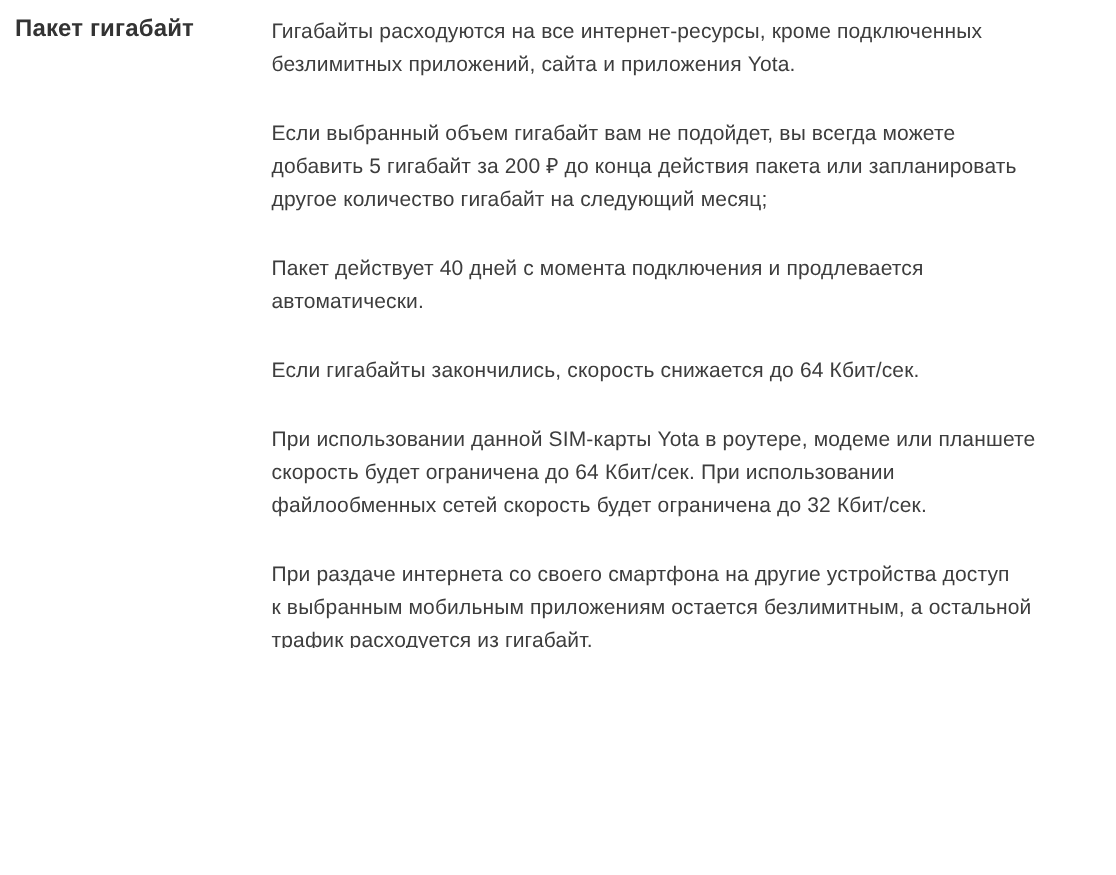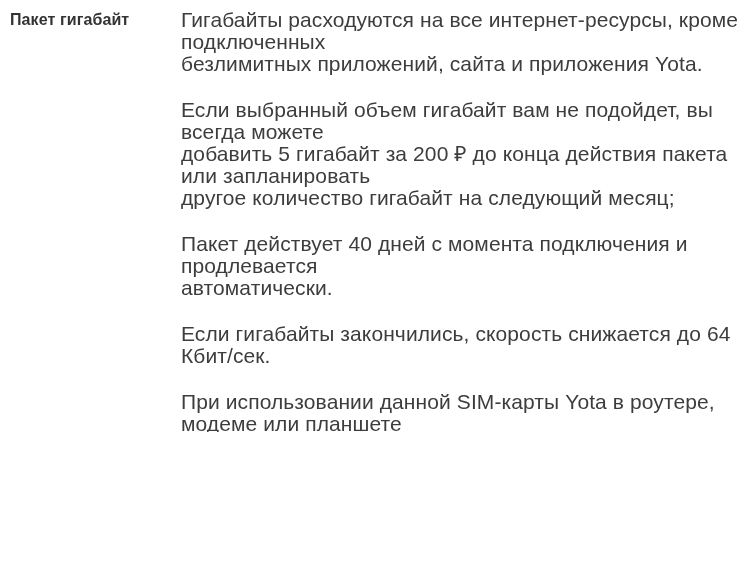--- a/index.html
+++ b/index.html
@@ -30,21 +30,21 @@
     font-weight: bold;
     line-height: 22px;
     color: #333333;
     letter-spacing: 0.1px;
   }
   .content-col {
     width: 558px;
     max-width: 558px;
   }
   .para {
-    font-size: 21px;
+    font-size: 14px;
     line-height: 22px;
     color: #3d3d3d;
     white-space: pre-line;
     margin: 0 0 24px 0;
     letter-spacing: 0.1px;
   }
   .para.muted {
     color: #a8a8a8;
   }
   .para:last-child {
@@ -65,15 +65,18 @@
 безлимитных приложений, сайта и приложения Yota.</p>
         <p class="para">Если выбранный объем гигабайт вам не подойдет, вы всегда можете
 добавить 5 гигабайт за 200 ₽ до конца действия пакета или запланировать
 другое количество гигабайт на следующий месяц;</p>
         <p class="para">Пакет действует 40 дней с момента подключения и продлевается
 автоматически.</p>
         <p class="para">Если гигабайты закончились, скорость снижается до 64 Кбит/сек.</p>
         <p class="para">При использовании данной SIM-карты Yota в роутере, модеме или планшете
 скорость будет ограничена до 64 Кбит/сек. При использовании
 файлообменных сетей скорость будет ограничена до 32 Кбит/сек.</p>
+        <p class="para">При раздаче интернета со своего смартфона на другие устройства доступ
+к выбранным мобильным приложениям остается безлимитным, а остальной
+трафик расходуется из гигабайт.</p>
       </div>
   </div>
 </div>
 
 </body></html>

